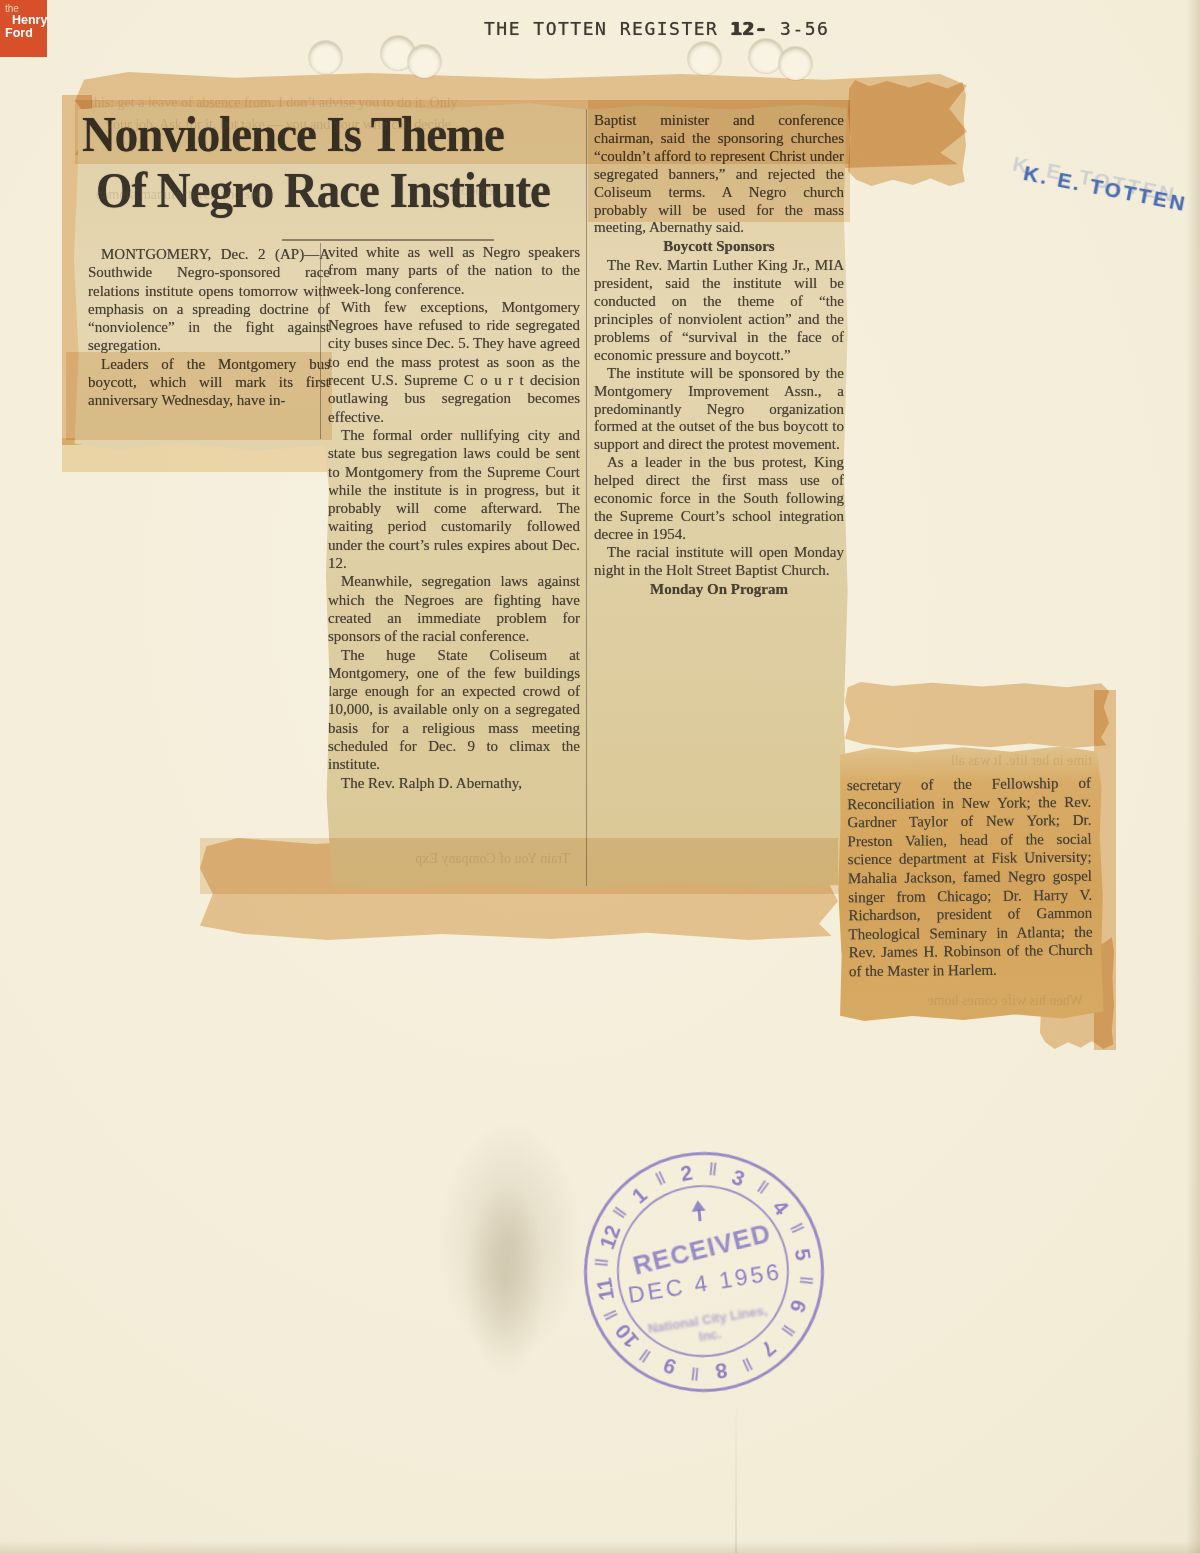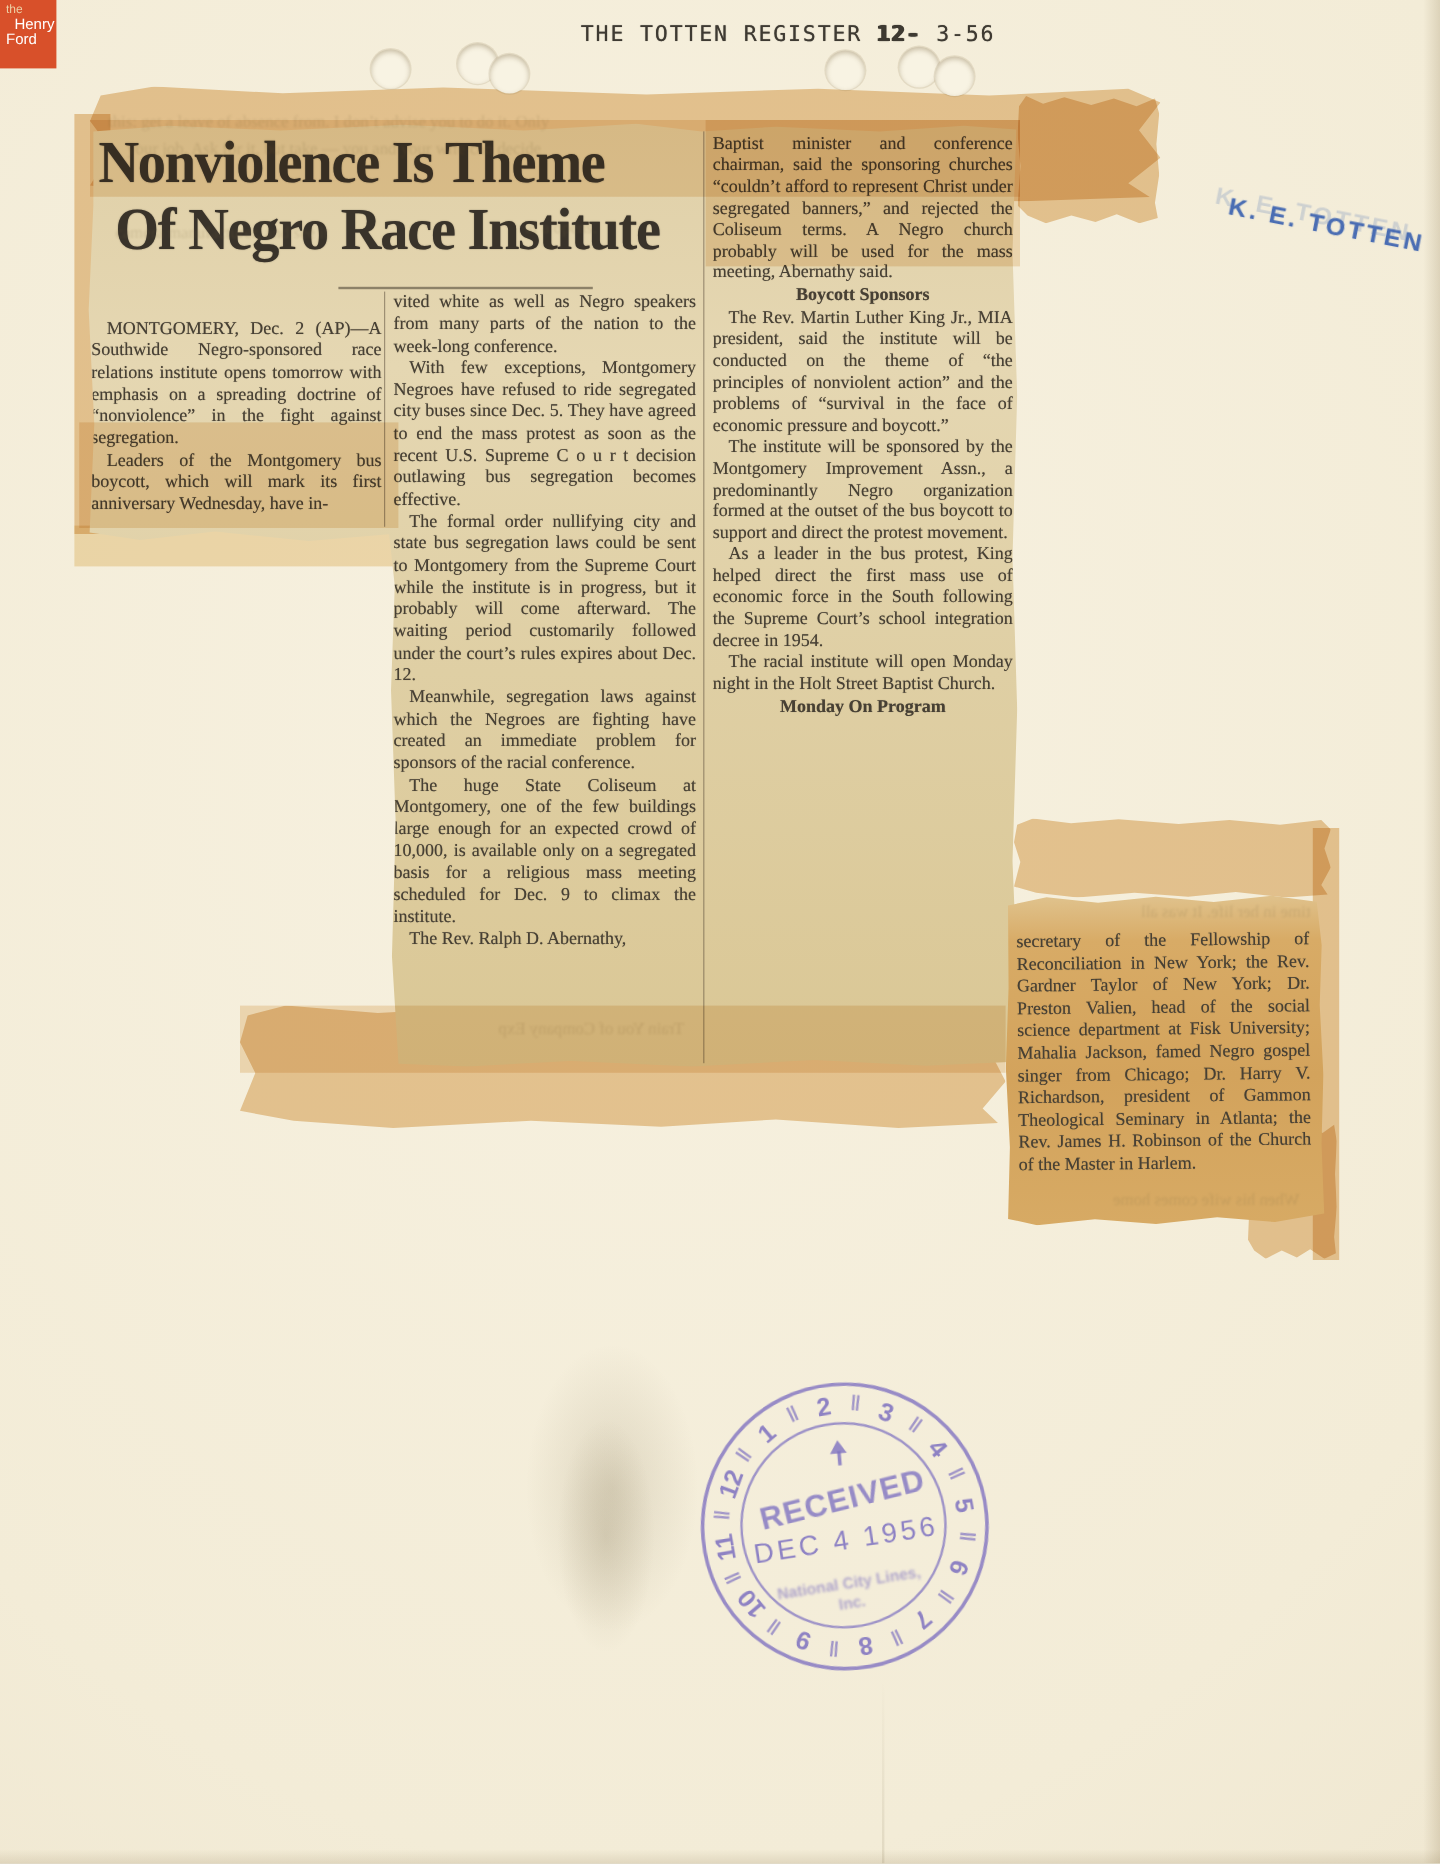--- a/index.html
+++ b/index.html
@@ -7,21 +7,21 @@
     position:relative;width:1200px;height:1553px;overflow:hidden;
     background:
       radial-gradient(130% 120% at 45% 38%, #f7f1e0 0%, #f3ecd7 52%, #ece2ca 88%, #e6dabe 100%);
     font-family:"Liberation Serif", serif;
   }
   .abs{position:absolute;}
   
   .hf-logo{left:0;top:0;width:47px;height:57px;background:#d8502a;color:#fff;
     font-family:"Liberation Sans", sans-serif;line-height:1.02;padding:4px 0 0 5px;box-sizing:border-box;}
   .hf-the{font-size:10px;color:#ecd0a6;display:block;}
-  .hf-big{font-size:12.5px;font-weight:normal;display:block;}
+  .hf-big{font-size:12.5px;font-weight:bold;display:block;}
   .hf-henry{margin-left:7px;}
   
   .typedline{left:484px;top:18px;width:420px;font-family:"DejaVu Sans Mono", monospace;
     font-size:18px;color:#3e3a32;letter-spacing:1.5px;white-space:nowrap;
     text-shadow:0 0 .7px rgba(62,58,50,.75);}
   .overstruck{font-weight:bold;text-shadow:1px 0 0 #3e3a32,-1px 0 0 #3e3a32,0 0 1px #3e3a32;}
   
   .tape{background:rgba(219,161,80,.52);mix-blend-mode:multiply;}
   .tape.light{background:rgba(233,199,131,.5);}
   .tape.soft{background:rgba(219,161,80,.30);}
@@ -116,21 +116,21 @@
   <div class="abs tape ragged" style="left:1040px;top:935px;width:74px;height:114px;"></div>
 
   <div class="abs clip-main">
     <div class="abs headline" style="left:12px;top:6px;">Nonviolence Is Theme</div>
     <div class="abs headline" style="left:26px;top:62px;">Of Negro Race Institute</div>
     <div class="abs headline-rule" style="left:212px;top:139px;width:212px;"></div>
 
     <div class="abs vrule" style="left:250px;top:143px;height:196px;"></div>
     <div class="abs vrule" style="left:516px;top:6px;height:780px;"></div>
 
-    <div class="abs colbox" style="left:6px;top:145px;width:242px;margin-top:20px;">
+    <div class="abs colbox" style="left:18px;top:145px;width:242px;">
         <p class="para">MONTGOMERY, Dec. 2 (AP)—A Southwide Negro-sponsored race relations institute opens tomorrow with emphasis on a spreading doctrine of “nonviolence” in the fight against segregation.</p>
         <p class="para">Leaders of the Montgomery bus boycott, which will mark its first anniversary Wednesday, have in-</p>
       </div>
     <div class="abs colbox" style="left:258px;top:143px;width:252px;">
         <p class="cont">vited white as well as Negro speakers from many parts of the nation to the week-long conference.</p>
         <p class="para">With few exceptions, Montgomery Negroes have refused to ride segregated city buses since Dec. 5. They have agreed to end the mass protest as soon as the recent U.S. Supreme C o u r t decision outlawing bus segregation becomes effective.</p>
         <p class="para">The formal order nullifying city and state bus segregation laws could be sent to Montgomery from the Supreme Court while the institute is in progress, but it probably will come afterward. The waiting period customarily followed under the court’s rules expires about Dec. 12.</p>
         <p class="para">Meanwhile, segregation laws against which the Negroes are fighting have created an immediate problem for sponsors of the racial conference.</p>
         <p class="para">The huge State Coliseum at Montgomery, one of the few buildings large enough for an expected crowd of 10,000, is available only on a segregated basis for a religious mass meeting scheduled for Dec. 9 to climax the institute.</p>
         <p class="para">The Rev. Ralph D. Abernathy,</p>

